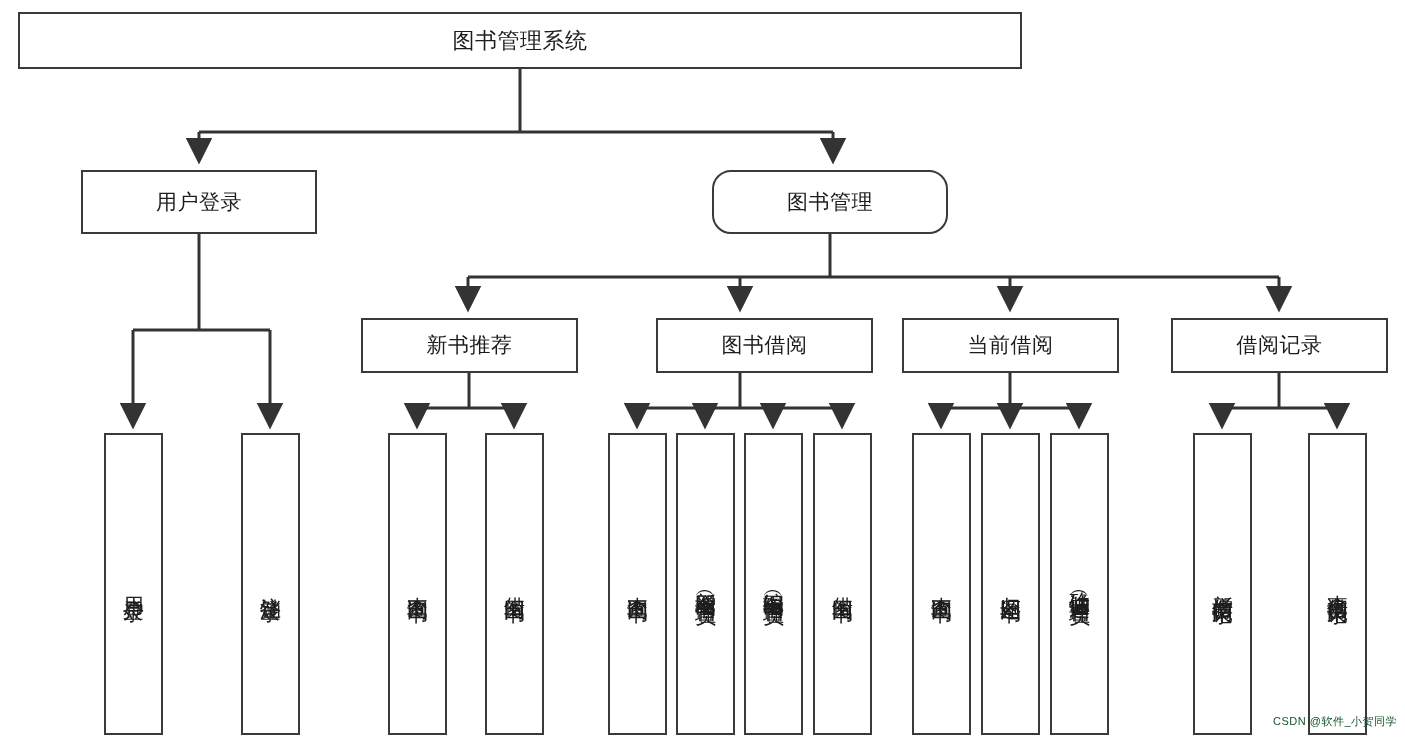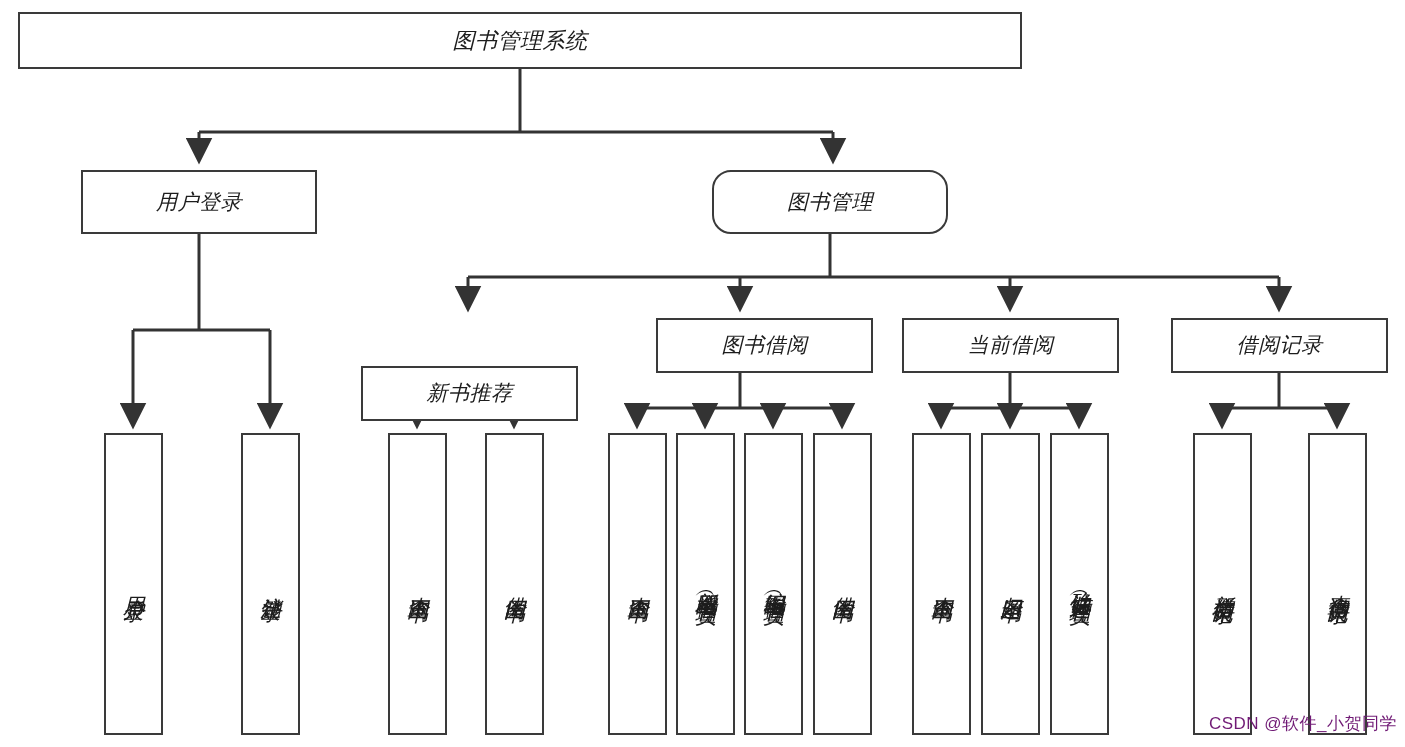--- a/index.html
+++ b/index.html
@@ -35,21 +35,20 @@
     align-items: center;
     justify-content: center;
     color: #1d1d1d;
     z-index: 2;
   }
   .node-label {
     display: block;
     text-align: center;
     line-height: 1.18;
     white-space: nowrap;
-    font-style: italic;
   }
   
   .node.horiz .node-label {
     font-size: 21px;
     letter-spacing: 0.5px;
   }
   .node.root .node-label {
     font-size: 22px;
   }
   
@@ -61,23 +60,23 @@
     writing-mode: vertical-rl;
     text-orientation: upright;
     font-size: 21px;
     line-height: 1.05;
     letter-spacing: 2px;
     white-space: nowrap;
   }
   #watermark {
     position: absolute;
     right: 8px;
-    bottom: 12px;
-    font-size: 17px;
-    color: #701a75;
+    bottom: 18px;
+    font-size: 11px;
+    color: #14532d;
     letter-spacing: 0.5px;
     z-index: 5;
     white-space: nowrap;
   }
 </style>
 </head>
 <body>
 
 <div id="diagram-root">
 
@@ -135,21 +134,21 @@
     <span class="node-label">图书管理系统</span>
   </div>
 
   <div class="node horiz" style="left:81px; top:170px; width:236px; height:64px;">
     <span class="node-label">用户登录</span>
   </div>
   <div class="node horiz" style="left:712px; top:170px; width:236px; height:64px;border-radius:19px;">
     <span class="node-label">图书管理</span>
   </div>
 
-  <div class="node horiz" style="left:361px; top:318px; width:217px; height:55px;margin-top:48px;">
+  <div class="node horiz" style="left:361px; top:318px; width:217px; height:55px;">
     <span class="node-label">新书推荐</span>
   </div>
   <div class="node horiz" style="left:656px; top:318px; width:217px; height:55px;">
     <span class="node-label">图书借阅</span>
   </div>
   <div class="node horiz" style="left:1171px; top:318px; width:217px; height:55px;">
     <span class="node-label">借阅记录</span>
   </div>
   <div class="node horiz" style="left:902px; top:318px; width:217px; height:55px;">
     <span class="node-label">当前借阅</span>

